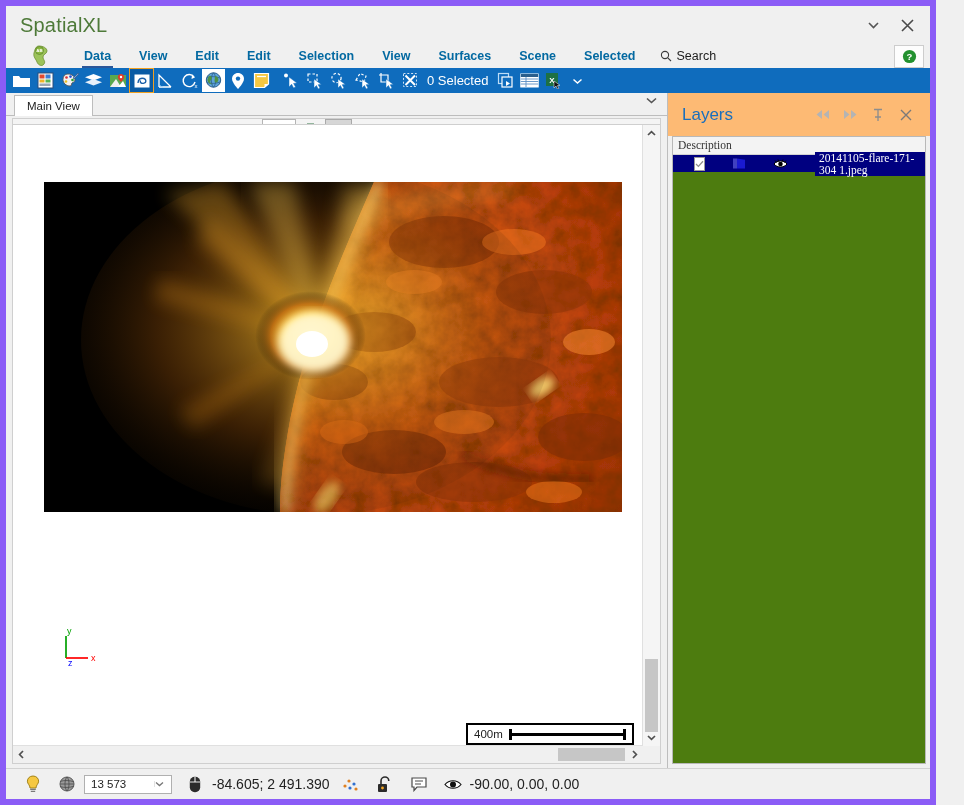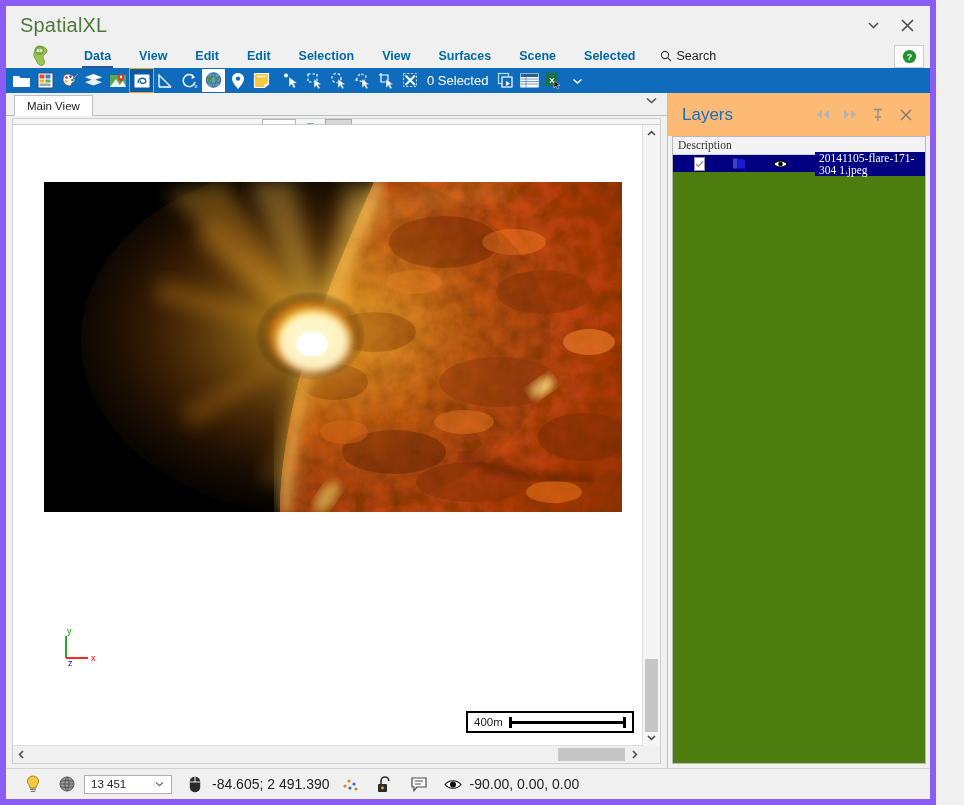--- a/index.html
+++ b/index.html
@@ -67,21 +67,21 @@
   .vic.boxed{border:1px solid #b4b4b4;background:#fff;width:32px;}
 
   
   .canvas-wrap{position:absolute;left:6px;right:6px;top:31px;bottom:4px;
                background:#ffffff;border:1px solid #cfcfcf;box-sizing:border-box;}
   .canvas{position:absolute;left:0;top:0;right:17px;bottom:17px;background:#fff;
           overflow:hidden;}
   .sun-img{position:absolute;left:31px;top:57px;width:578px;height:330px;background:#000;
            overflow:hidden;}
   .axis{position:absolute;left:45px;bottom:80px;width:46px;height:42px;}
-  .scalebar{position:absolute;right:9px;bottom:13px;width:168px;height:22px;
+  .scalebar{position:absolute;right:9px;bottom:1px;width:168px;height:22px;
             border:2px solid #000;background:#fff;display:flex;align-items:center;
             padding-left:6px;box-sizing:border-box;font-size:11.5px;gap:6px;}
   .sb-line{flex:1;height:3px;background:#000;position:relative;margin-right:6px;}
   .sb-line:before,.sb-line:after{content:"";position:absolute;top:-4px;width:3px;height:11px;
             background:#000;}
   .sb-line:before{left:0;}
   .sb-line:after{right:0;}
 
   
   .vscroll{position:absolute;right:0;top:0;bottom:17px;width:17px;background:#f5f5f5;
@@ -664,21 +664,21 @@
 
     <div class="st-ic">
       <svg width="18" height="18" viewBox="0 0 18 18">
         <circle cx="9" cy="9" r="7" fill="#9a9a9a" stroke="#5a5a5a" stroke-width="1"></circle>
         <path d="M2 6.5 C6 5 12 5.4 16 6.8 M2 11.5 C6 13 12 12.6 16 11.2 M2.3 9 H15.7" stroke="#4a4a4a" stroke-width="0.8" fill="none"></path>
         <path d="M9 2 C6.3 5 6.3 13 9 16 M9 2 C11.7 5 11.7 13 9 16" stroke="#4a4a4a" stroke-width="0.8" fill="none"></path>
       </svg>
     </div>
 
     <div class="st-combo">
-      <span class="cv">13 451</span>
+      <span class="cv">13 573</span>
       <span class="cd">
         <svg width="9" height="6" viewBox="0 0 9 6">
           <path d="M1 1.5 L4.5 4.6 L8 1.5" stroke="#777" stroke-width="1.3" fill="none"></path>
         </svg>
       </span>
     </div>
 
     <div class="st-ic">
       <svg width="12" height="17" viewBox="0 0 12 17">
         <rect x="0.8" y="0.8" width="10.4" height="15.4" rx="5" fill="#2b2b2b"></rect>

